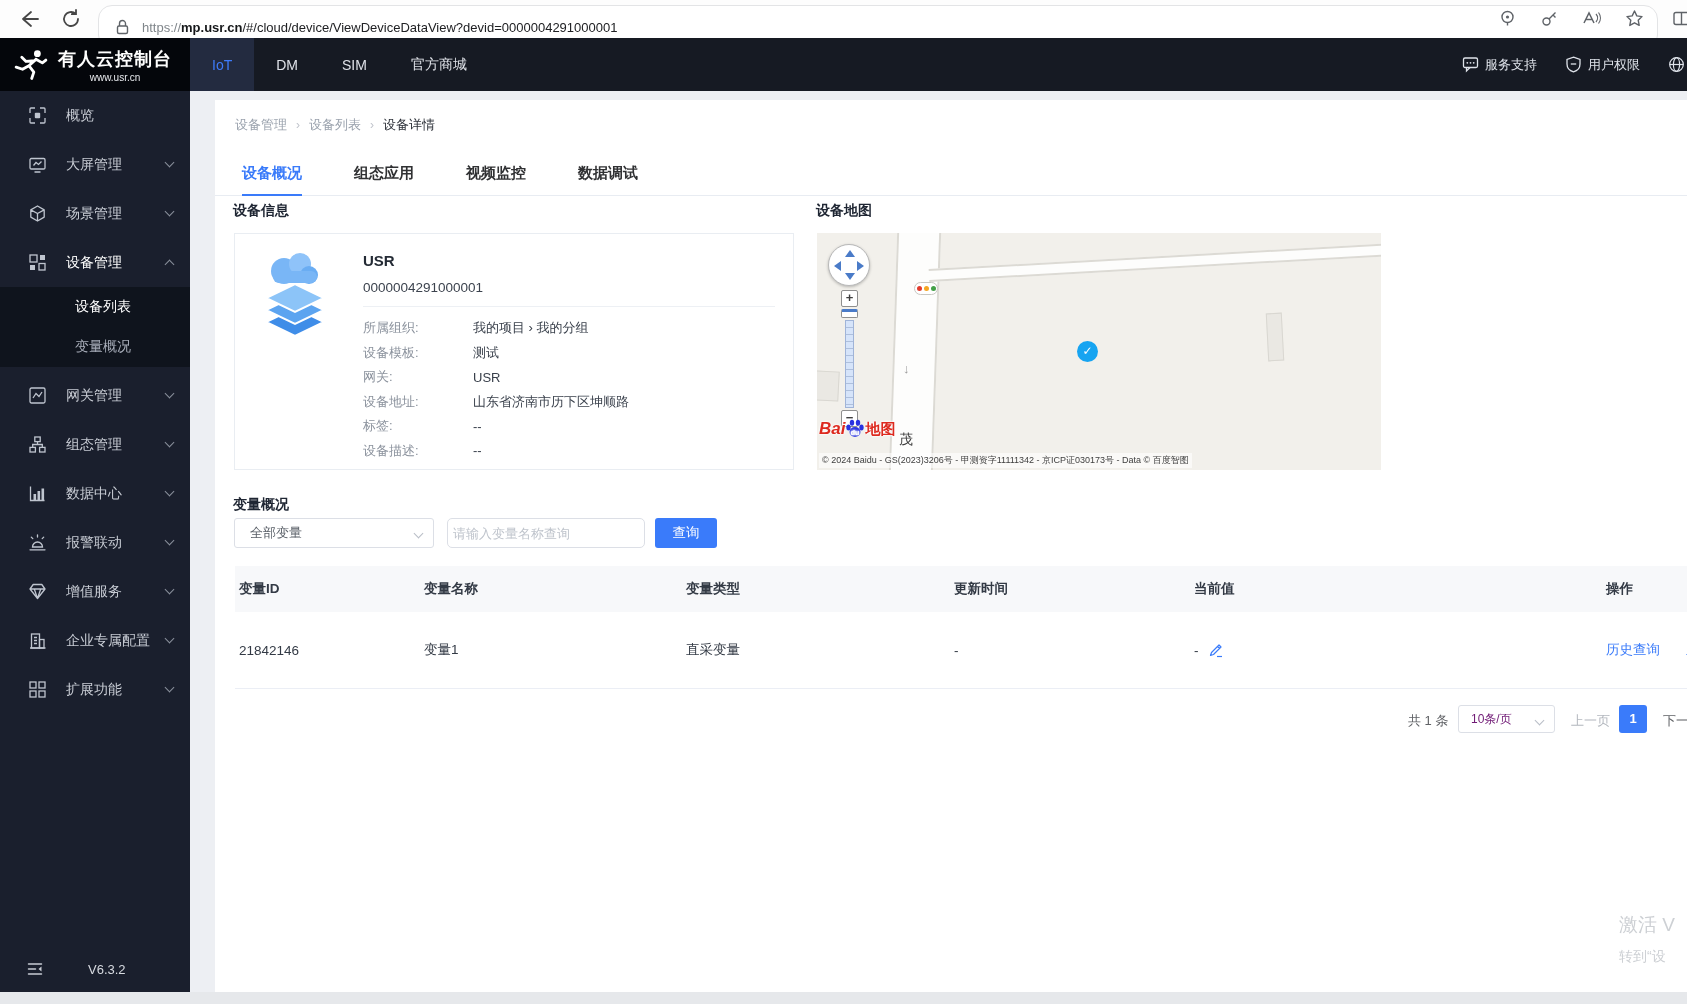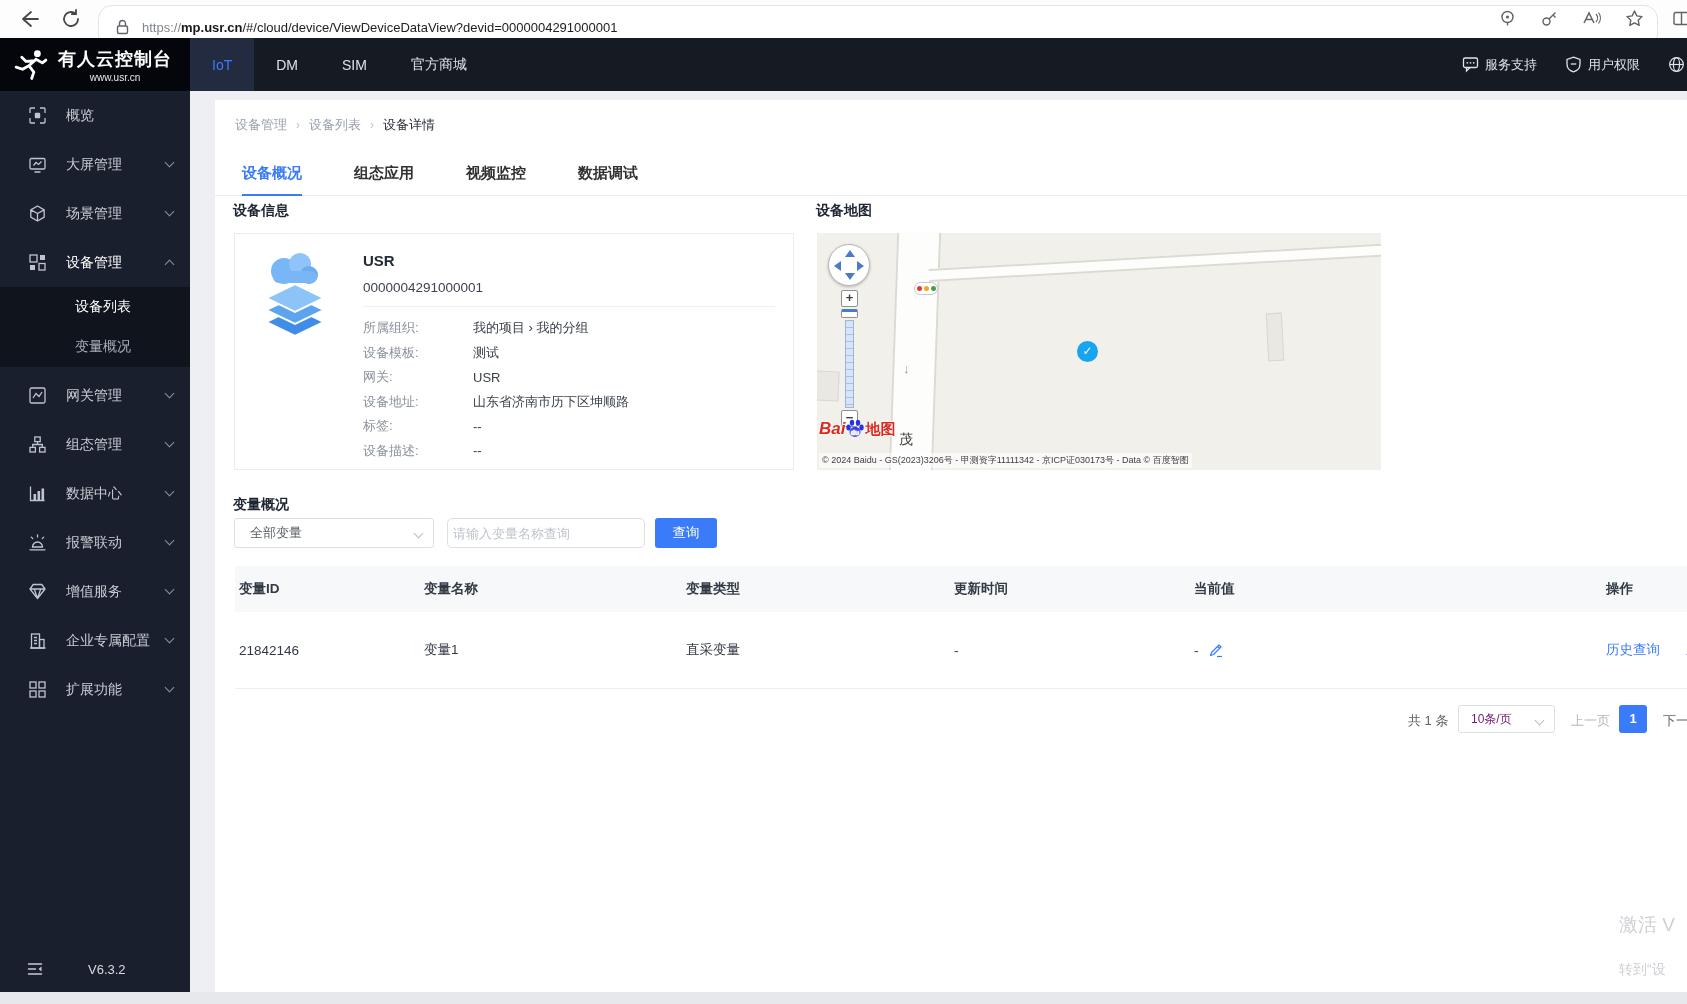--- a/index.html
+++ b/index.html
@@ -116,21 +116,21 @@
   .pg-total { position:absolute; left:1193px; top:8px; }
   .pg-size { position:absolute; left:1243px; top:1px; width:97px; height:28px; border:1px solid #dcdfe6; border-radius:3px;
              font-size:12px; color:#701a75; display:flex; align-items:center; padding-left:12px; background:#fff; }
   .pg-prev { position:absolute; left:1356px; top:8px; color:#b4b8bf; cursor:default; }
   .pg-page { position:absolute; left:1404px; top:1px; width:28px; height:28px; background:#3a7bfa; color:#fff;
              border-radius:3px; text-align:center; line-height:28px; font-weight:bold; cursor:pointer; }
   .pg-next { position:absolute; left:1448px; top:8px; color:#606266; cursor:pointer; white-space:nowrap; }
 
   .wmark { position:absolute; left:1404px; top:812px; color:#cdd0d4; white-space:nowrap; }
   .wmark .l1 { font-size:19px; }
-  .wmark .l2 { font-size:14px; margin-top:23px; }
+  .wmark .l2 { font-size:14px; margin-top:10px; }
 
   .footstrip { position:absolute; left:0; top:992px; width:1687px; height:12px; background:#e6e8eb; }
 </style>
 </head>
 <body>
 
 <div class="browser">
   <svg class="b-ico" style="left:18px" viewBox="0 0 22 22" fill="none" stroke="#474747" stroke-width="1.8" stroke-linecap="round" stroke-linejoin="round">
       <path d="M13 4 L5 11 L13 18 M5 11 H20"></path>
     </svg>

